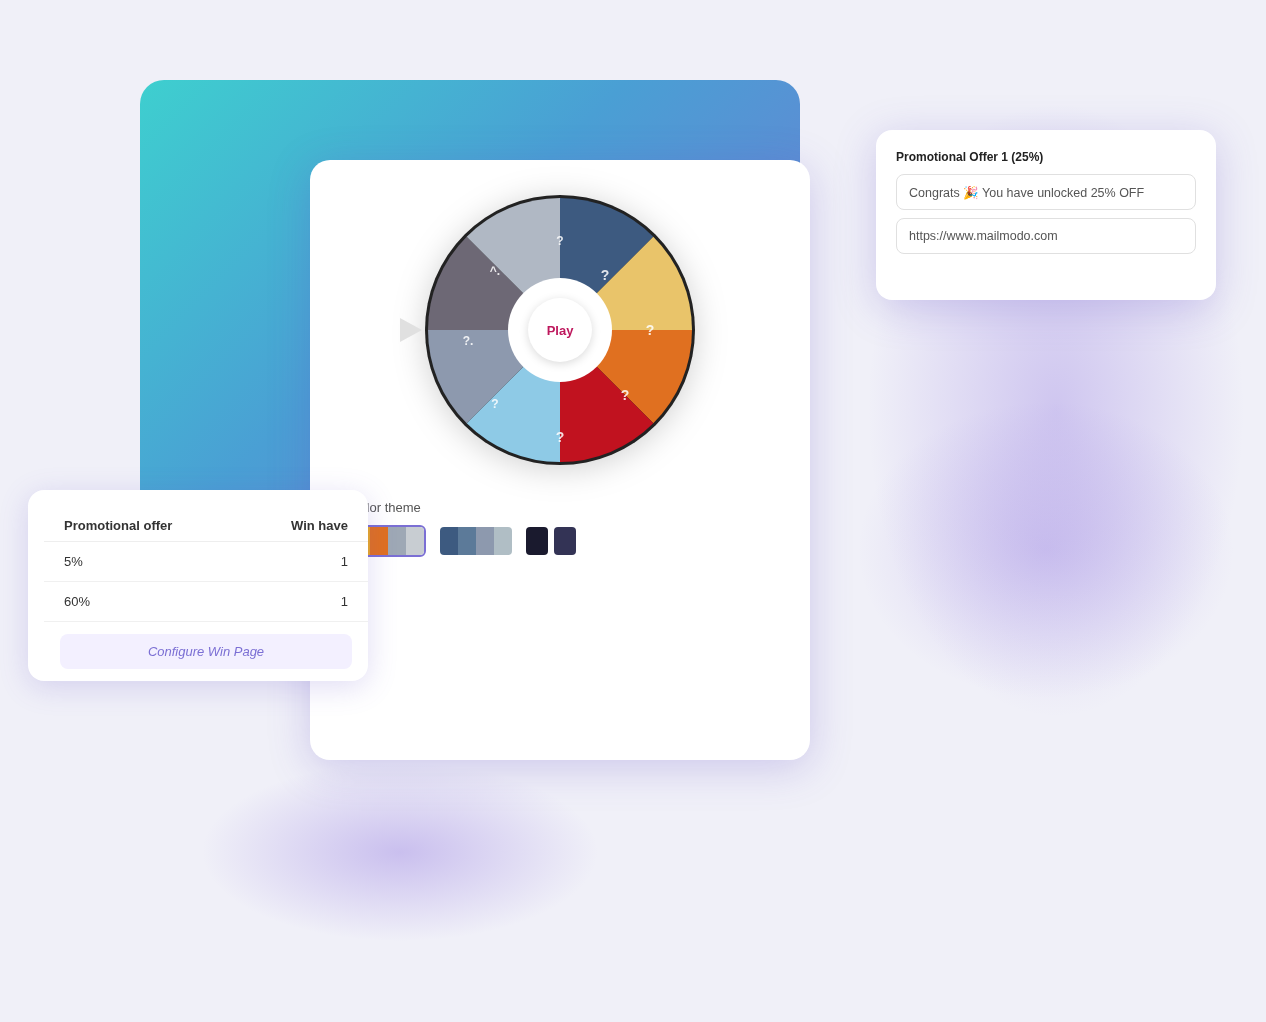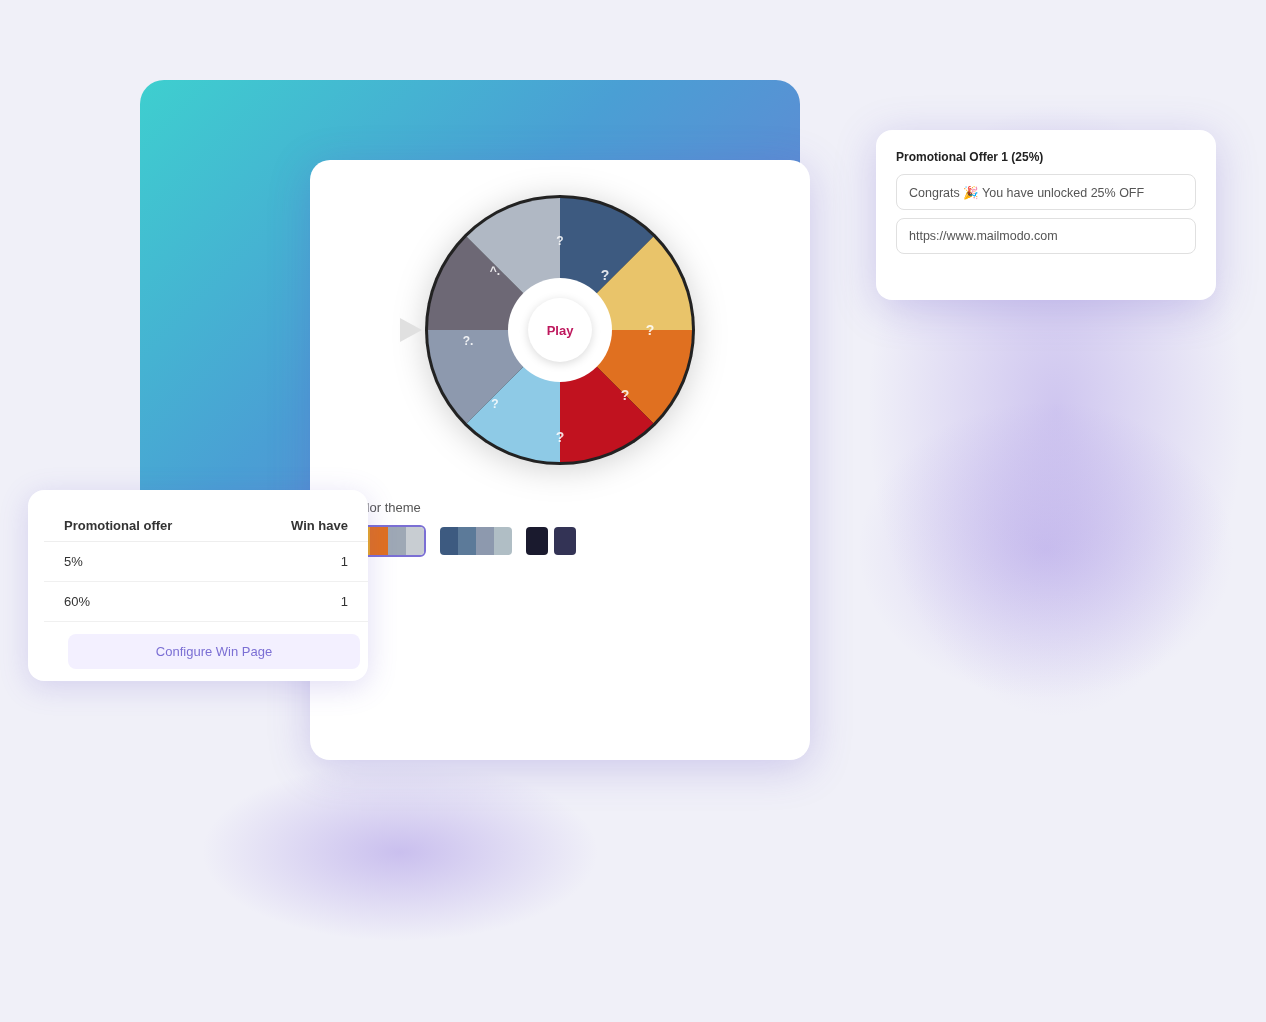--- a/index.html
+++ b/index.html
@@ -174,30 +174,31 @@
       border-bottom: 1px solid #f0f0f0;
     }
 
     .table-card tbody tr td:last-child {
       text-align: right;
     }
 
     .configure-btn {
       display: block;
       width: calc(100% - 32px);
-      margin: 12px 24px;
+      margin: 12px 16px;
       padding: 10px;
       background: #f3f0ff;
       border: none;
       border-radius: 8px;
       color: #7b6fd4;
       font-size: 13px;
       font-weight: 500;
       cursor: pointer;
       text-align: center;
+      font-style: italic;
     }
 
     
     .promo-card {
       position: absolute;
       top: 130px;
       right: 50px;
       width: 340px;
       background: #ffffff;
       border-radius: 16px;

